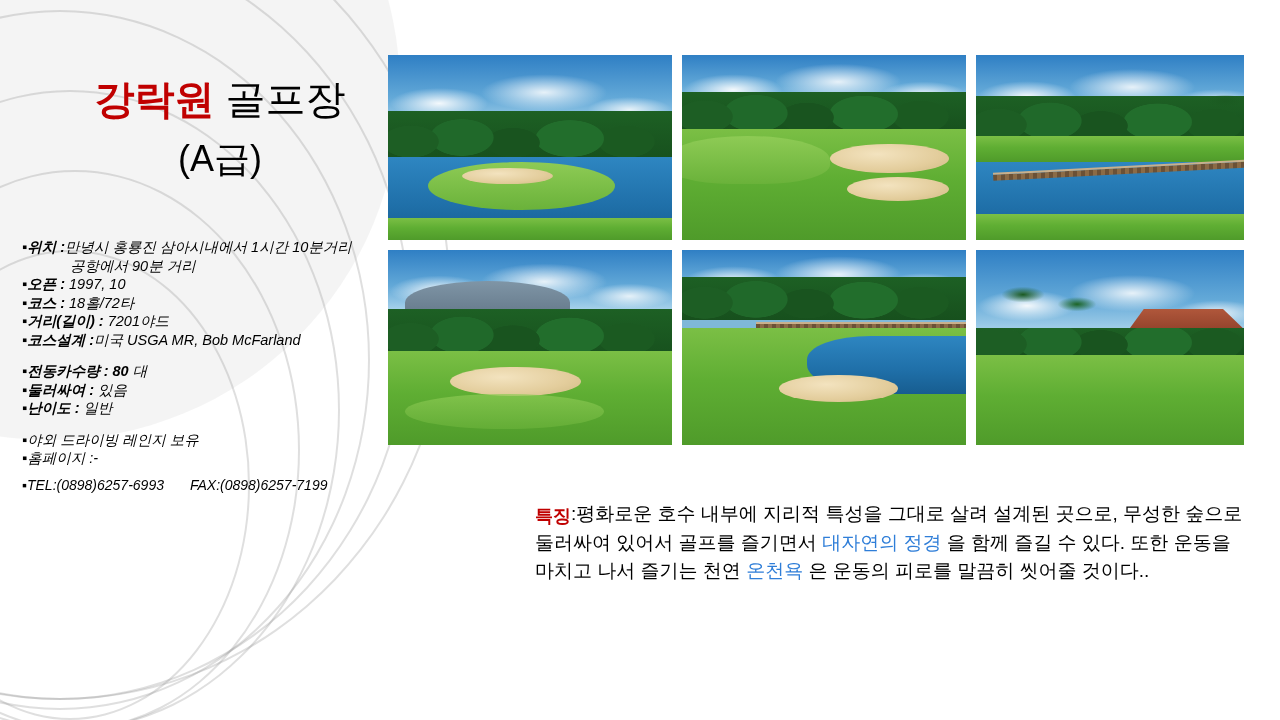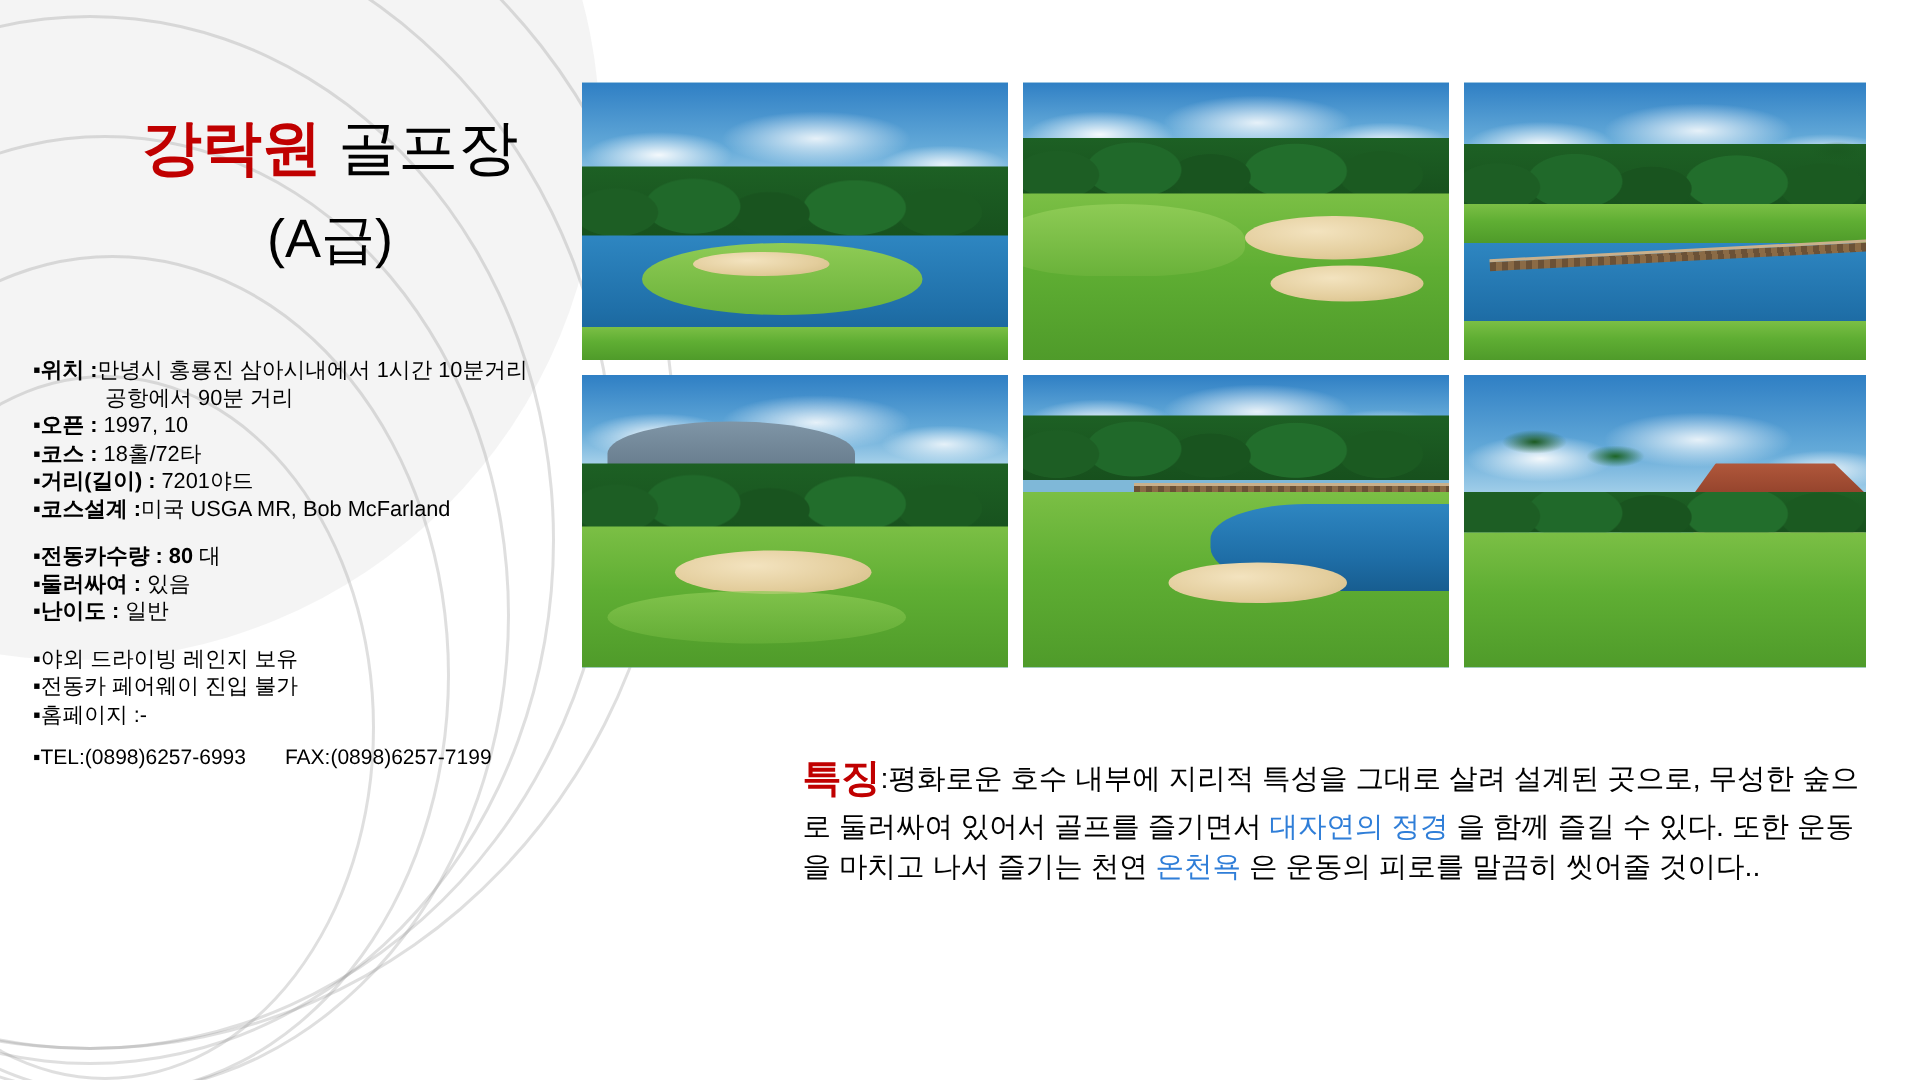--- a/index.html
+++ b/index.html
@@ -53,20 +53,21 @@
   }
 
   
   .info {
     position: absolute;
     left: 22px; top: 238px;
     width: 370px;
     color: #000000;
     font-size: 14.5px;
     line-height: 1.28;
+    font-style: italic;
   }
   .info .row { white-space: nowrap; }
   .info .row .b { font-weight: bold; }
   .info .indent { padding-left: 48px; }
   .gap { height: 13px; }
   .gap-sm { height: 7px; }
   .tel-row { margin-top: 2px; font-size: 14px; }
   .tel-gap { display: inline-block; width: 26px; }
 
   
@@ -148,21 +149,21 @@
     position: absolute;
     left: 535px; top: 500px;
     width: 712px;
     font-size: 19px;
     line-height: 1.45;
     color: #000000;
   }
   .feature-label {
     color: #c00000;
     font-weight: bold;
-    font-size: 26px;
+    font-size: 18px;
     vertical-align: -2px;
   }
   .hl { color: #2f7ed8; }
 </style>
 </head>
 <body>
 
 <div id="slide">
 
   <div class="swirl-fill" style="left:-300px; top:-260px; width:700px; height:700px;"></div>
@@ -208,21 +209,20 @@
     <div class="row">
       <span class="b">▪둘러싸여 :</span><span> 있음</span>
     </div>
     <div class="row">
       <span class="b">▪난이도 :</span><span> 일반</span>
     </div>
 
     <div class="gap"></div>
 
     <div class="row b">▪야외 드라이빙 레인지 보유</div>
-    <div class="row b">▪전동카 페어웨이 진입 불가</div>
     <div class="row b">▪홈페이지 :-</div>
 
     <div class="gap-sm"></div>
 
     <div class="row tel-row">
       <span>▪TEL:(0898)6257-6993</span><span class="tel-gap"></span><span>FAX:(0898)6257-7199</span>
     </div>
   </div>
 
   <div class="photos">

